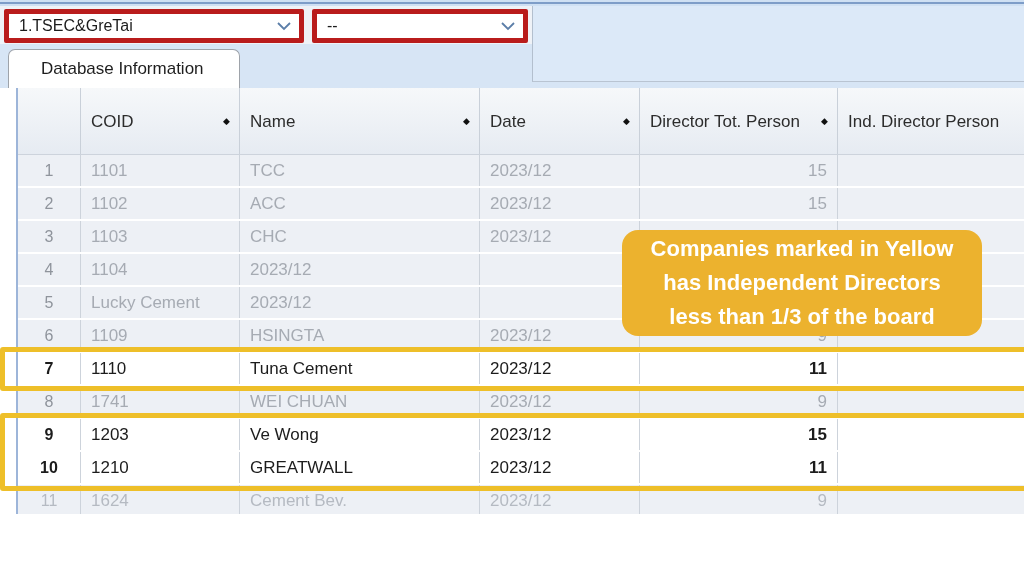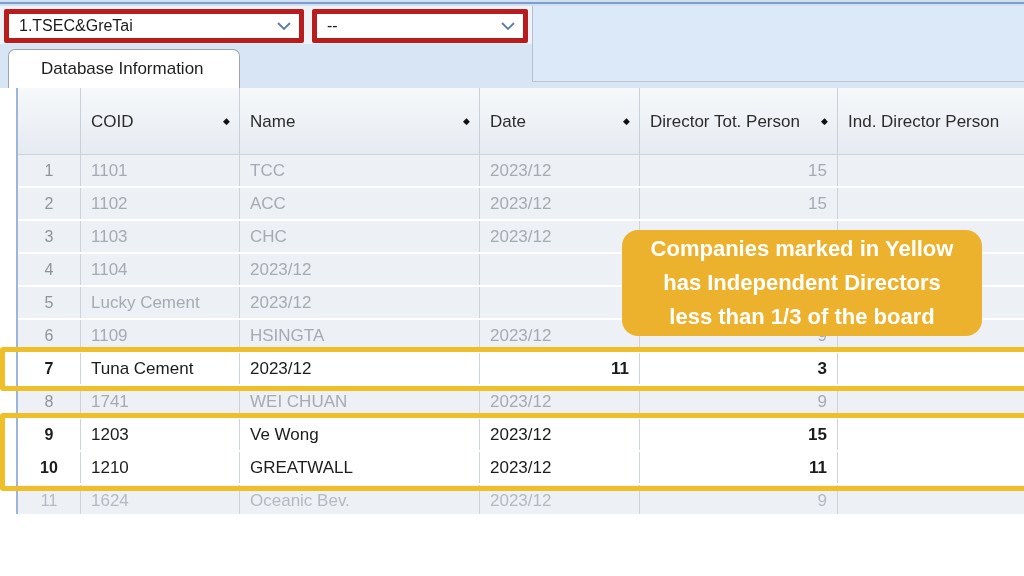--- a/index.html
+++ b/index.html
@@ -174,20 +174,21 @@
         <div class="row">
           <div class="td c-num">6</div>
           <div class="td c-coid">1109</div>
           <div class="td c-name">HSINGTA</div>
           <div class="td c-date">2023/12</div>
           <div class="td c-tot">9</div>
           <div class="td c-ind">3</div>
         </div>
         <div class="row hl">
           <div class="td c-num">7</div>
+          <div class="td c-coid">1110</div>
           <div class="td c-name">Tuna Cement</div>
           <div class="td c-date">2023/12</div>
           <div class="td c-tot">11</div>
           <div class="td c-ind">3</div>
         </div>
         <div class="row">
           <div class="td c-num">8</div>
           <div class="td c-coid">1741</div>
           <div class="td c-name">WEI CHUAN</div>
           <div class="td c-date">2023/12</div>
@@ -206,21 +207,21 @@
           <div class="td c-num">10</div>
           <div class="td c-coid">1210</div>
           <div class="td c-name">GREATWALL</div>
           <div class="td c-date">2023/12</div>
           <div class="td c-tot">11</div>
           <div class="td c-ind">3</div>
         </div>
         <div class="row dim">
           <div class="td c-num">11</div>
           <div class="td c-coid">1624</div>
-          <div class="td c-name">Oceanic Bev.</div>
+          <div class="td c-name">Cement Bev.</div>
           <div class="td c-date">2023/12</div>
           <div class="td c-tot">9</div>
           <div class="td c-ind">3</div>
         </div>
       </div>
   </div>
 
   <div class="hl-box box1" style="border-color: rgb(238, 191, 41);"></div>
   <div class="hl-box box2" style="border-color: rgb(238, 191, 41);"></div>
 

